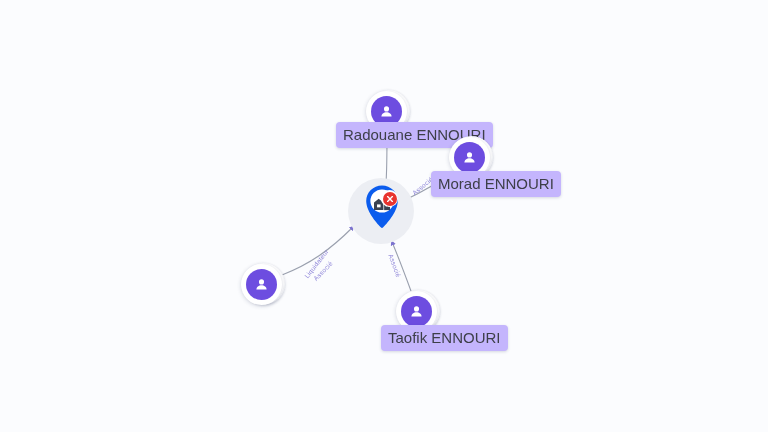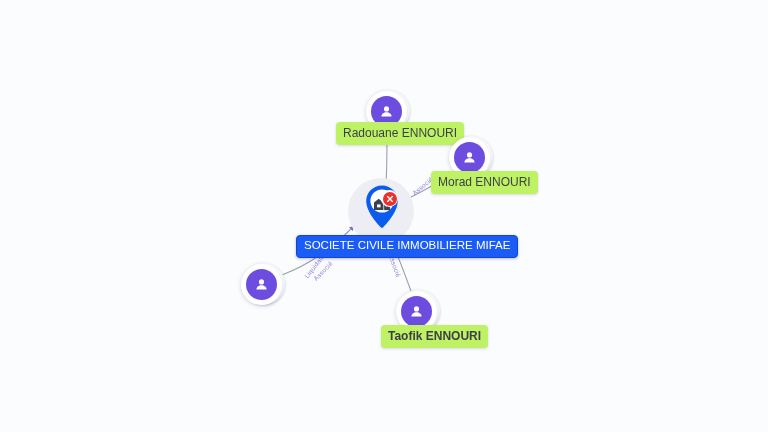--- a/index.html
+++ b/index.html
@@ -72,23 +72,23 @@
     background: #6d4de0;
     display: flex;
     align-items: center;
     justify-content: center;
   }
   .person-node .avatar svg { display: block; }
 
   
   .node-label {
     position: absolute;
-    background: #bef264;
+    background: #c4b5fd;
     color: #3d3f48;
-    font-size: 12px;
+    font-size: 15px;
     line-height: 1;
     padding: 5px 7px 6px 7px;
     border-radius: 4px;
     white-space: nowrap;
     box-shadow: 0 1px 3px rgba(40,50,90,0.18);
   }
   .node-label.selected {
     background: #1b5cf6;
     color: #ffffff;
     border: 1px solid #1347c9;
@@ -231,21 +231,21 @@
     <div class="ring-back"></div>
     <div class="ring-back2"></div>
     <div class="ring-main"></div>
     <div class="avatar">
       <svg width="17" height="17" viewBox="0 0 24 24">
         <circle cx="12" cy="8.3" r="3.6" fill="#ffffff"></circle>
         <path d="M4.8 19.2c0-4 3.3-6.2 7.2-6.2s7.2 2.2 7.2 6.2z" fill="#ffffff"></path>
       </svg>
     </div>
   </div>
-  <div class="node-label" style="left:381px; top:325px;font-weight:bold;">Taofik ENNOURI</div>
+  <div class="node-label" style="left:381px; top:325px;">Taofik ENNOURI</div>
 
   <div id="company-node">
     <div class="halo"></div>
     <div class="pin-wrap">
       <svg width="38" height="48" viewBox="0 0 38 48">
         <path d="M19 1.4C10.2 1.4 3.2 8.3 3.2 17c0 11.2 12.6 24.3 14.6 26.3a1.7 1.7 0 0 0 2.4 0C22.2 41.3 34.8 28.2 34.8 17c0-8.7-7-15.6-15.8-15.6z" fill="#0b5ced"></path>
         <circle cx="19" cy="17" r="11.6" fill="#ffffff"></circle>
       </svg>
     </div>
     <div class="bldg">
@@ -260,15 +260,14 @@
       </svg>
     </div>
     <div class="badge">
       <div class="badge-inner">
         <svg width="8" height="8" viewBox="0 0 10 10">
           <path d="M2 2 L8 8 M8 2 L2 8" stroke="#ffffff" stroke-width="1.7" stroke-linecap="round"></path>
         </svg>
       </div>
     </div>
   </div>
-  <div class="node-label selected" style="left:296px; top:235px;">SOCIETE CIVILE IMMOBILIERE MIFAE</div>
 
 </div>
 
 </body></html>

